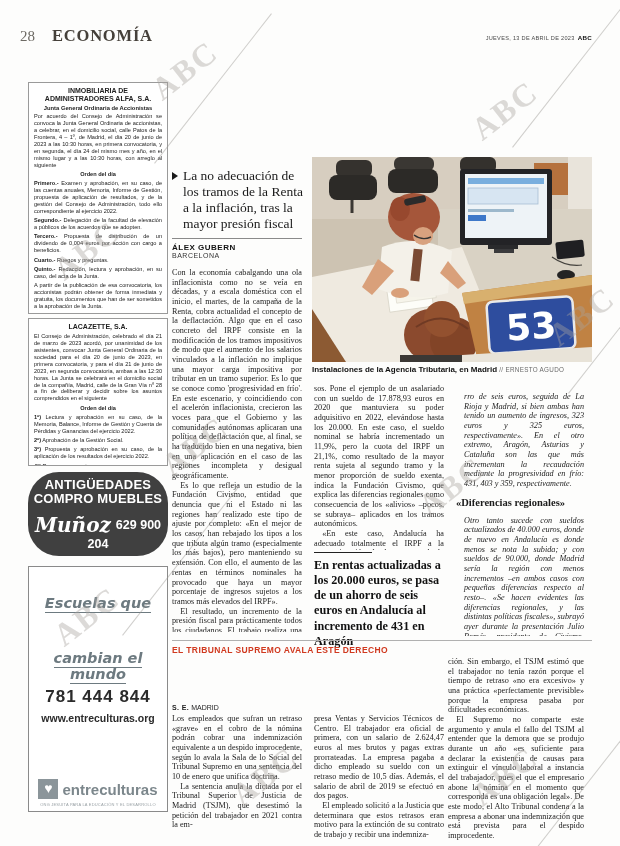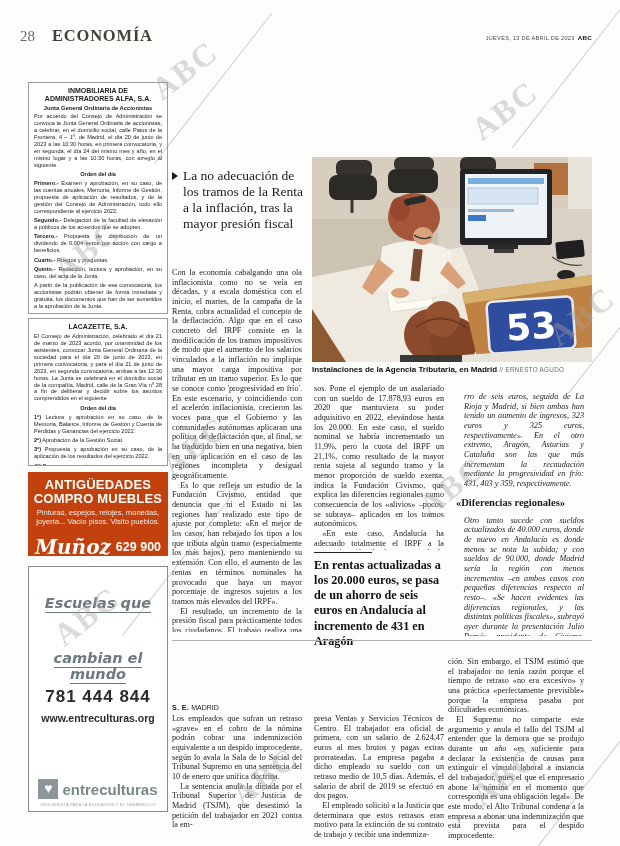--- a/index.html
+++ b/index.html
@@ -22,22 +22,22 @@
         padding:4px 5px;box-sizing:border-box;font:5.6px/1.24 "Liberation Sans",sans-serif;
         color:#222;text-align:justify;overflow:hidden;}
   .notice h3{margin:0 0 2px;font:700 7px/1.15 "Liberation Sans",sans-serif;text-align:center;}
   .notice h4{margin:0 0 2px;font:700 5.8px "Liberation Sans",sans-serif;text-align:center;}
   .notice p{margin:0 0 2.5px;white-space:pre-line;}
   .notice .agenda{font-weight:700;text-align:center;margin:2px 0;}
   .notice .item b{font-weight:700;}
   .n1{top:82px;max-height:232px;}
   .n2{top:318px;max-height:148px;}
   
-  .ad-black{position:absolute;left:28px;top:472px;width:140px;height:84px;background:#c2410c;
-        color:#fff;text-align:center;box-sizing:border-box;padding-top:6px;}
+  .ad-black{position:absolute;left:28px;top:472px;width:140px;height:84px;background:#404040;
+        color:#fff;text-align:center;box-sizing:border-box;padding-top:6px;border-radius:31px;}
   .ad-black .t{font:700 13px/1.05 "Liberation Sans",sans-serif;letter-spacing:.2px;}
   .ad-black .b{font:7.6px/1.2 "Liberation Sans",sans-serif;color:#eee;margin-top:3px;padding:0 4px;}
   .ad-black .row{margin-top:8px;}
   .ad-black .script{font:italic 700 20px "DejaVu Serif",serif;margin-right:5px;}
   .ad-black .ph{font:700 12.5px "Liberation Sans",sans-serif;vertical-align:3px;}
   
   .ad-ec{position:absolute;left:28px;top:566px;width:140px;height:246px;border:1px solid #8a8a8a;
         background:#fff;box-sizing:border-box;text-align:center;}
   .ec-hand{position:absolute;left:0;width:100%;font:italic 700 14.5px "DejaVu Sans",sans-serif;
         color:#6d7a80;}
@@ -120,39 +120,42 @@
     <p class="item"><b>1º)</b> <span>Lectura y aprobación en su caso, de la Memoria, Balance, Informe de Gestión y Cuenta de Pérdidas y Ganancias del ejercicio 2022.</span></p>
     <p class="item"><b>2º)</b> <span>Aprobación de la Gestión Social.</span></p>
     <p class="item"><b>3º)</b> <span>Propuesta y aprobación en su caso, de la aplicación de los resultados del ejercicio 2022.</span></p>
     <p class="item"><b>4º)</b> <span>Ruegos y preguntas.</span></p>
 
   </div>
 
   <div class="ad-black">
     <div class="t">ANTIGÜEDADES</div>
     <div class="t">COMPRO MUEBLES</div>
-    <div class="b">Pinturas, espejos, relojes, monedas, joyería... Vacío pisos. Visito pueblos.</div>
     <div class="row">
       <span class="script">Muñoz</span><span class="ph">629 900 204</span>
     </div>
   </div>
 
   <div class="ad-ec">
     <div class="ec-hand ec-l1"><span>Escuelas que</span></div>
     <div class="ec-hand ec-l2"><span>cambian el mundo</span></div>
     <div class="ec-phone">781 444 844</div>
     <div class="ec-url">www.entreculturas.org</div>
     <div class="ec-logo">
       <div class="ec-sq">♥</div>
       <div class="ec-brand">entreculturas</div>
     </div>
     <div class="ec-tag">ONG JESUITA PARA LA EDUCACIÓN Y EL DESARROLLO</div>
   </div>
 
   <div class="standfirst">La no adecuación de los tramos de la Renta a la inflación, tras la mayor presión fiscal</div>
+  <div class="byline">
+    <div class="a">ÁLEX GUBERN</div>
+    <div class="l">BARCELONA</div>
+  </div>
 
   <svg class="photo" viewBox="0 0 280 205" preserveAspectRatio="none">
     <rect x="0" y="0" width="280" height="205" fill="#cdc3b2"></rect>
     <rect x="0" y="0" width="280" height="62" fill="#d7cec0"></rect>
 
     <rect x="256" y="0" width="24" height="54" fill="#e9e4db"></rect>
     <rect x="222" y="6" width="34" height="32" fill="#b5713d"></rect>
 
     <g>
       <rect x="24" y="3" width="36" height="17" rx="6" fill="#35322e"></rect>
@@ -231,20 +234,21 @@
     <div class="rule"></div>
     <div class="q">En rentas actualizadas a los 20.000 euros, se pasa de un ahorro de seis euros en Andalucía al incremento de 431 en Aragón</div>
   </div>
   <div class="col c3">
     <p>rro de seis euros, seguida de La Rioja y Madrid, si bien ambas han tenido un aumento de ingresos, 323 euros y 325 euros, respectivamente». En el otro extremo, Aragón, Asturias y Cataluña son las que más incrementan la recaudación mediante la progresividad en frío: 431, 403 y 359, respectivamente.</p>
     <h5>«Diferencias regionales»</h5>
     <p>Otro tanto sucede con sueldos actualizados de 40.000 euros, donde de nuevo en Andalucía es donde menos se nota la subida; y con sueldos de 90.000, donde Madrid sería la región con menos incrementos –en ambos casos con pequeñas diferencias respecto al resto–. «Se hacen evidentes las diferencias regionales, y las distintas políticas fiscales», subrayó ayer durante la presentación Julio Pomés, presidente de Civismo, entidad que también presentó una «calculadora fiscal» que permite al contribuyente computar la cuota íntegra en base a su lugar de residencia.</p>
   </div>
 
   <div class="mainrule"></div>
+  <div class="kicker">EL TRIBUNAL SUPREMO AVALA ESTE DERECHO</div>
   <div class="byline2"><b>S. E.</b> <span>MADRID</span></div>
   <div class="col b1">Los empleados que sufran un retraso «grave» en el cobro de la nómina podrán cobrar una indemnización equivalente a un despido improcedente, según lo avala la Sala de lo Social del Tribunal Supremo en una sentencia del 10 de enero que unifica doctrina.
  La sentencia anula la dictada por el Tribunal Superior de Justicia de Madrid (TSJM), que desestimó la petición del trabajador en 2021 contra la em-</div>
   <div class="col b2">presa Ventas y Servicios Técnicos de Centro. El trabajador era oficial de primera, con un salario de 2.624,47 euros al mes brutos y pagas extras prorrateadas. La empresa pagaba a dicho empleado su sueldo con un retraso medio de 10,5 días. Además, el salario de abril de 2019 se efectuó en dos pagos.
  El empleado solicitó a la Justicia que determinara que estos retrasos eran motivo para la extinción de su contrato de trabajo y recibir una indemniza-</div>
   <div class="col b3">ción. Sin embargo, el TSJM estimó que el trabajador no tenía razón porque el tiempo de retraso «no era excesivo» y una práctica «perfectamente previsible» porque la empresa pasaba por dificultades económicas.
  El Supremo no comparte este argumento y anula el fallo del TSJM al entender que la demora que se produjo durante un año «es suficiente para declarar la existencia de causas para extinguir el vínculo laboral a instancia del trabajador, pues el que el empresario abone la nómina en el momento que corresponda es una obligación legal». De este modo, el Alto Tribunal condena a la empresa a abonar una indemnización que está prevista para el despido improcedente.</div>
 
   <div class="wm" style="left:148px;top:52px;">ABC</div>
   <div class="wm" style="left:50px;top:232px;">ABC</div>

